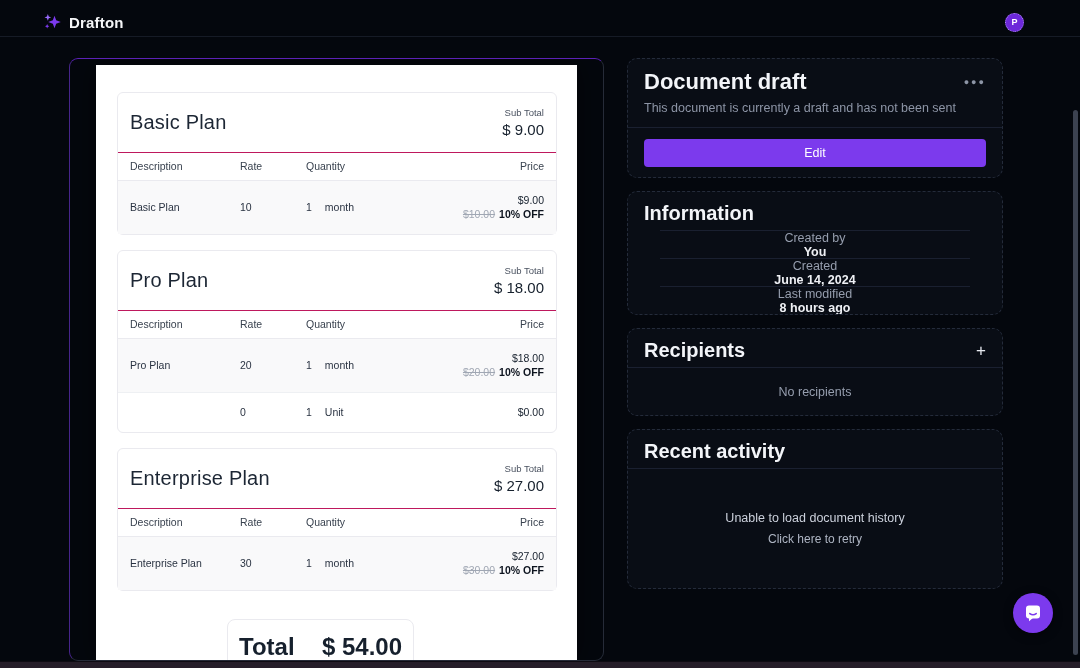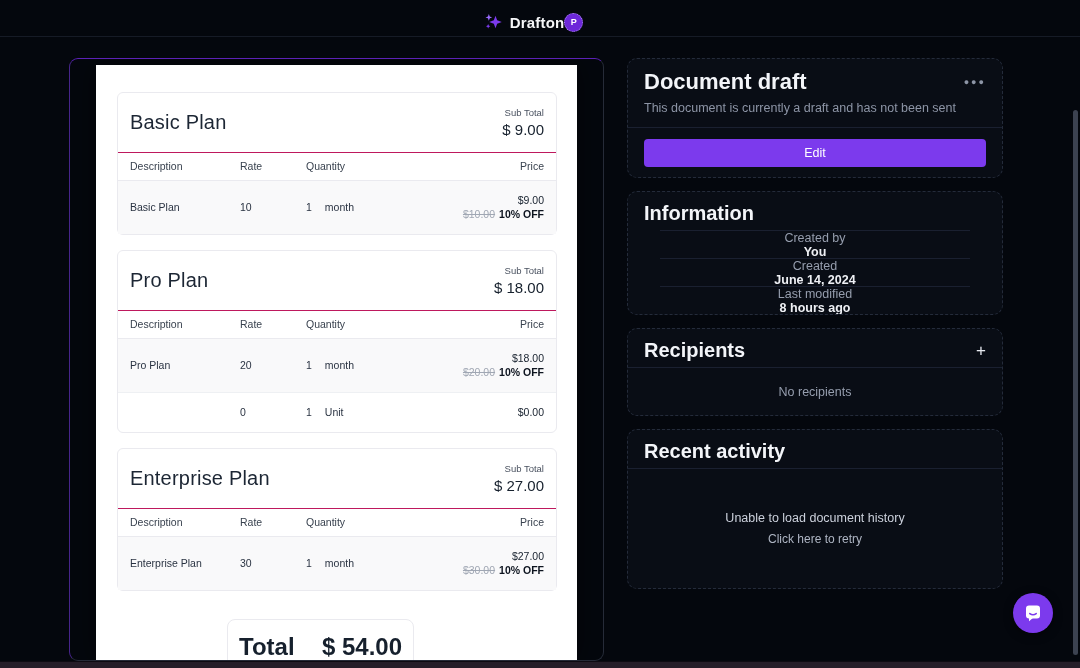--- a/index.html
+++ b/index.html
@@ -7,21 +7,21 @@
   body {
     font-family: "Liberation Sans", "DejaVu Sans", sans-serif;
     background: #04070d;
     color: #f2f4f8;
     position: relative;
   }
 
   
   .topbar {
     height: 37px;
-    display: flex; align-items: center; justify-content: center;
+    display: flex; align-items: center; justify-content: space-between;
     padding: 8px 42px 0 42px;
     border-bottom: 1px solid #161b26;
   }
   .brand { display: flex; align-items: center; gap: 7px; cursor: pointer; }
   .brand-name { font-size: 15px; font-weight: 700; color: #f5f6f8; letter-spacing: .2px; }
   .avatar {
     width: 19px; height: 19px; border-radius: 50%;
     background: #6d28d9; border: 1px dotted #b08df7;
     display: flex; align-items: center; justify-content: center;
     font-size: 9px; font-weight: 700; color: #fff; cursor: pointer;

